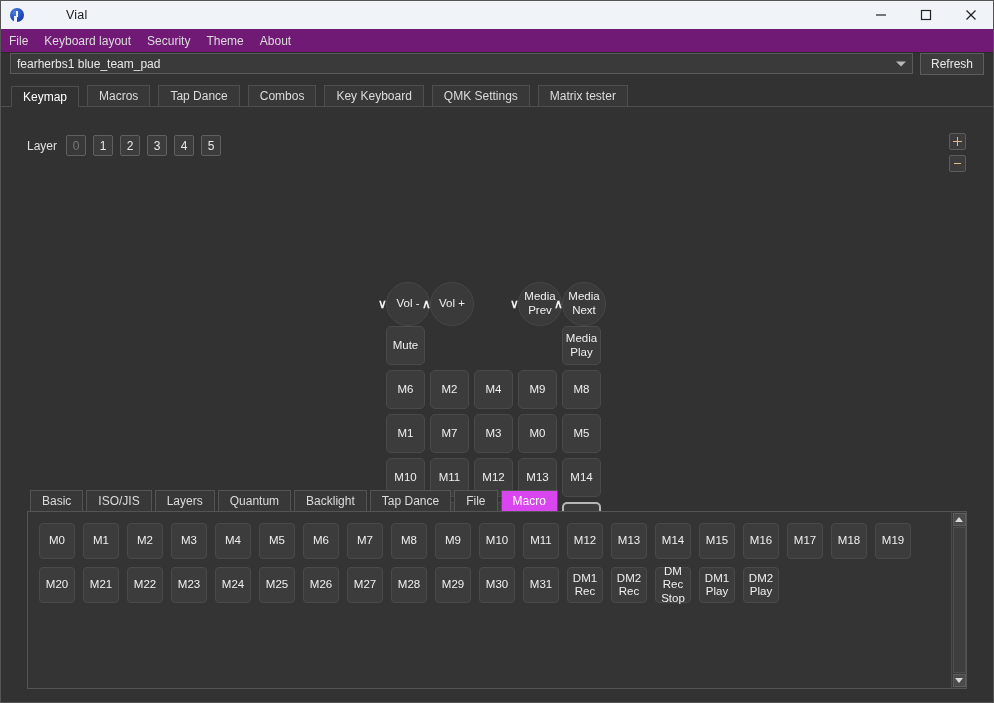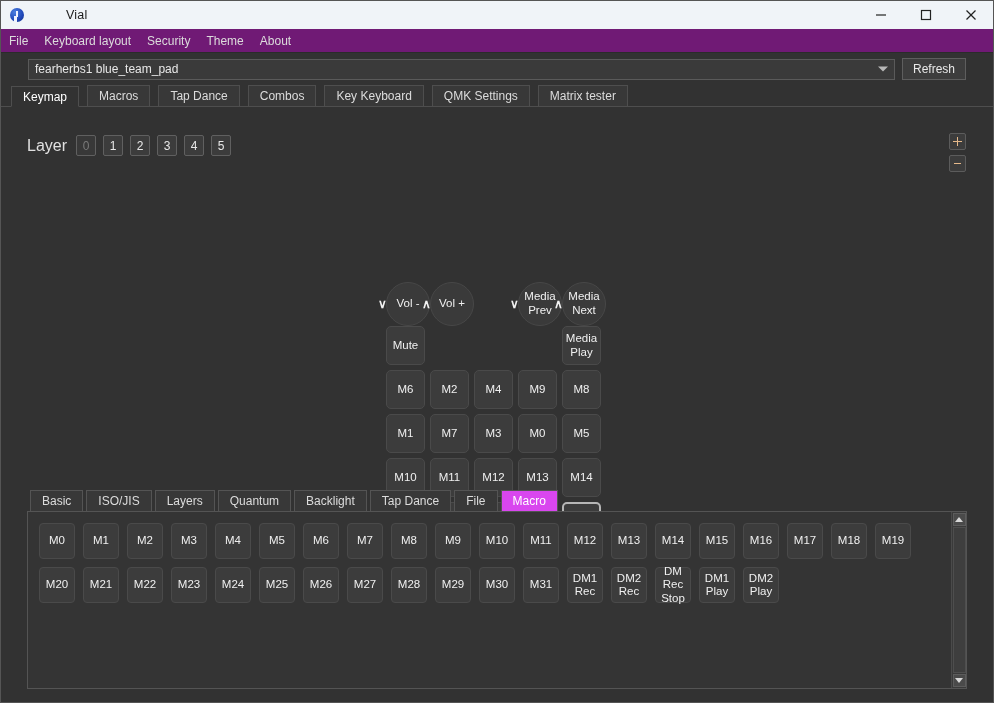--- a/index.html
+++ b/index.html
@@ -53,22 +53,22 @@
     border-bottom: 1px solid #2b2b2b;
   }
   .menu-item {
     font-size: 12px; color: #dcdcdc;
     padding: 3px 8px;
   }
 
   
   .devicerow {
     flex: 0 0 32px;
-    display: flex; align-items: center;
-    padding: 0 27px; gap: 7px;
+    display: flex; 
+    padding: 0 9px; gap: 7px;
     background: #323232;
   }
   .combo {
     flex: 1 1 auto; height: 21px;
     background: #3a3a3a;
     border: 1px solid #5a5a5a;
     display: flex; align-items: center;
     padding: 0 6px;
     position: relative;
   }
@@ -114,21 +114,21 @@
 
   
   .keymap-area {
     flex: 1 1 auto; position: relative;
     background: #323232;
   }
   .layer-row {
     position: absolute; left: 26px; top: 28px;
     display: flex; align-items: center; gap: 7px;
   }
-  .layer-label { font-size: 16px; color: #e0e0e0; margin-right: 2px; }
+  .layer-label { font-size: 12px; color: #e0e0e0; margin-right: 2px; }
   .layer-btn {
     width: 20px; height: 21px;
     background: #3c3c3c; border: 1px solid #606060; border-radius: 2px;
     color: #e8e8e8; font-size: 12px;
     display: flex; align-items: center; justify-content: center;
   }
   .layer-btn.active { color: #7a7a7a; background: #383838; }
 
   .zoom-btns { position: absolute; right: 27px; top: 26px; display: flex; flex-direction: column; gap: 5px; }
   .zoom-btn {

